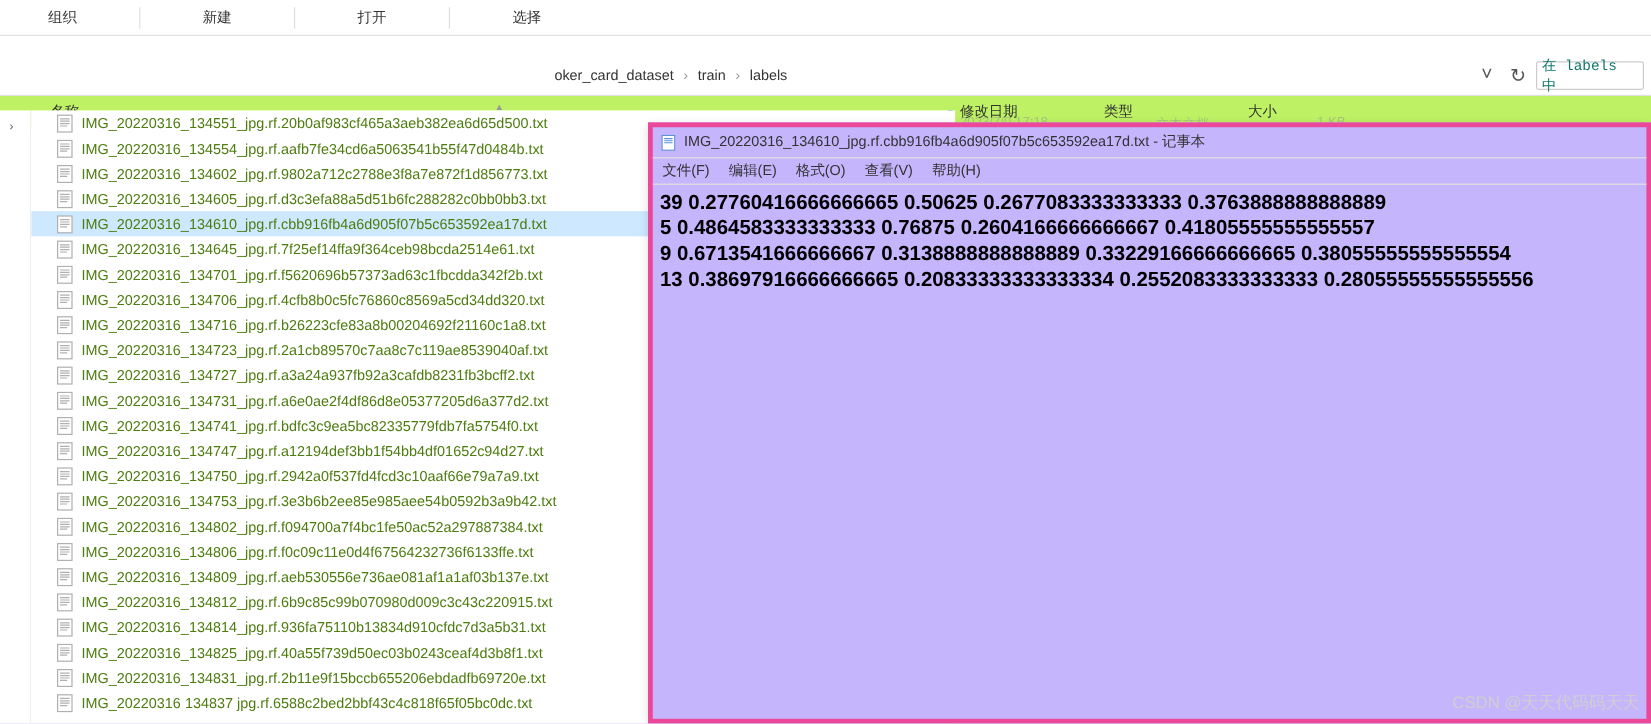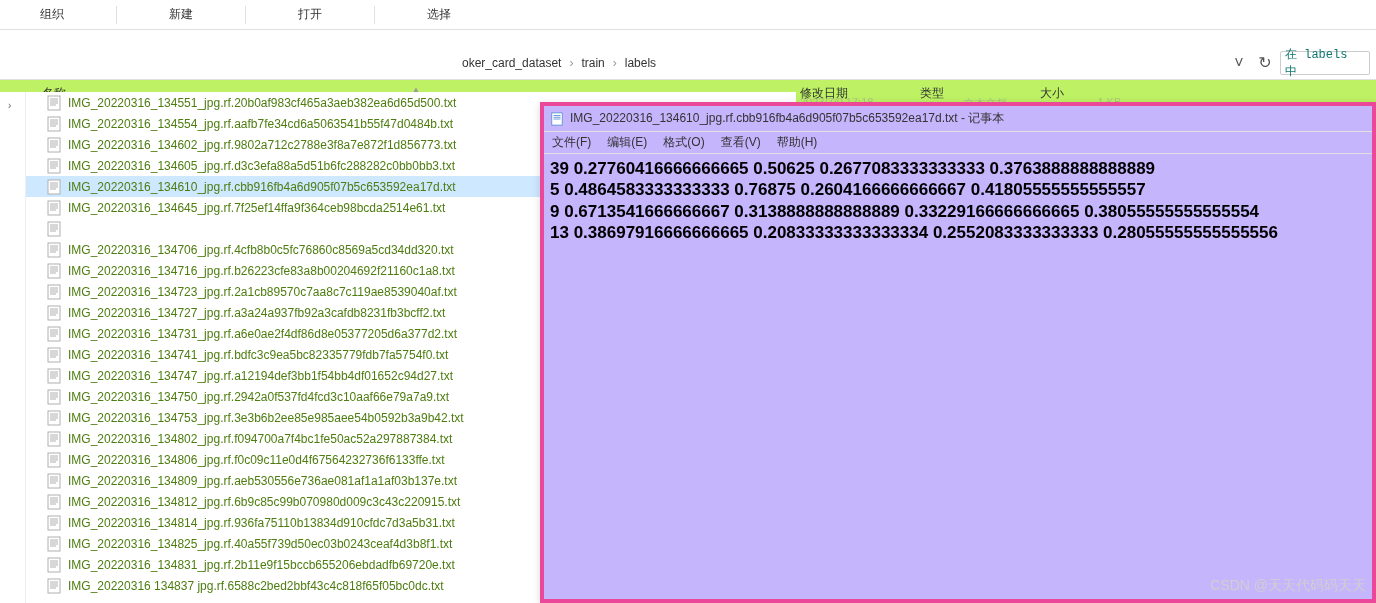--- a/index.html
+++ b/index.html
@@ -155,20 +155,21 @@
       <span class="file-name">IMG_20220316_134645_jpg.rf.7f25ef14ffa9f364ceb98bcda2514e61.txt</span>
     </div>
     <div class="file-row">
       <svg class="file-icon" viewBox="0 0 16 16">
         <rect x="2" y="1" width="12" height="14" fill="#fff" stroke="#b0b0b0"></rect>
         <line x1="4" y1="4" x2="12" y2="4" stroke="#b0b0b0"></line>
         <line x1="4" y1="6" x2="12" y2="6" stroke="#b0b0b0"></line>
         <line x1="4" y1="8" x2="12" y2="8" stroke="#b0b0b0"></line>
         <line x1="4" y1="10" x2="10" y2="10" stroke="#b0b0b0"></line>
       </svg>
+      <span class="file-name">IMG_20220316_134701_jpg.rf.f5620696b57373ad63c1fbcdda342f2b.txt</span>
     </div>
     <div class="file-row">
       <svg class="file-icon" viewBox="0 0 16 16">
         <rect x="2" y="1" width="12" height="14" fill="#fff" stroke="#b0b0b0"></rect>
         <line x1="4" y1="4" x2="12" y2="4" stroke="#b0b0b0"></line>
         <line x1="4" y1="6" x2="12" y2="6" stroke="#b0b0b0"></line>
         <line x1="4" y1="8" x2="12" y2="8" stroke="#b0b0b0"></line>
         <line x1="4" y1="10" x2="10" y2="10" stroke="#b0b0b0"></line>
       </svg>
       <span class="file-name">IMG_20220316_134706_jpg.rf.4cfb8b0c5fc76860c8569a5cd34dd320.txt</span>

